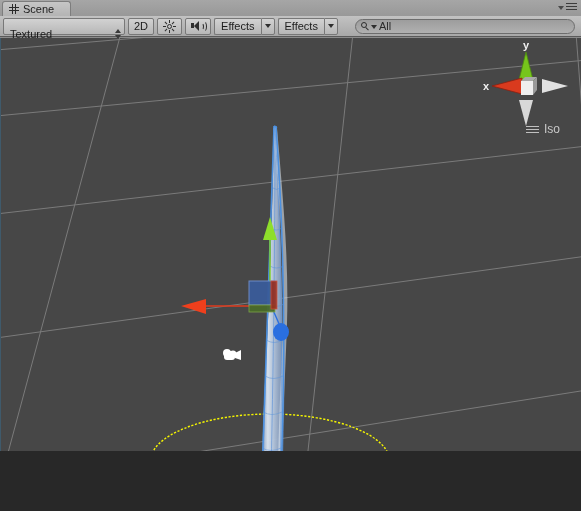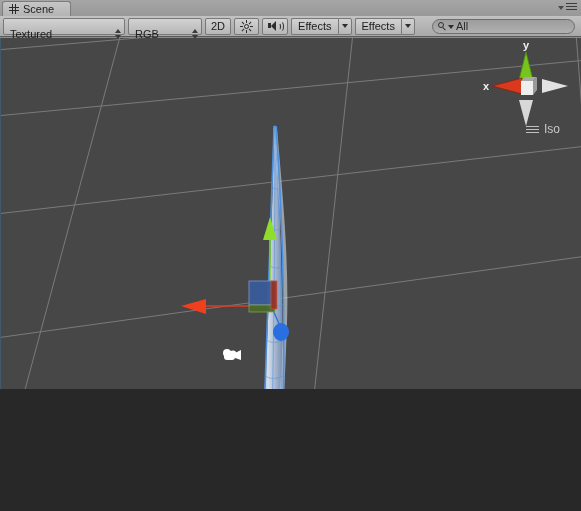--- a/index.html
+++ b/index.html
@@ -6,21 +6,21 @@
     margin: 0;
     padding: 0;
     background: #282828;
   }
   body {
     font-family: "Liberation Sans", sans-serif;
   }
   #app {
     position: relative;
     width: 581px;
-    height: 389px;
+    height: 451px;
     overflow: hidden;
     background: #8a8a8a;
     font-size: 11px;
     color: #1c1c1c;
     user-select: none;
   }
 
   
   .tabbar {
     position: absolute;
@@ -335,27 +335,20 @@
   <div class="toolbar">
 
     <div class="tb-dropdown w-shading">
       <span>Textured</span>
       <span class="updown">
         <i class="up"></i>
           <i class="dn"></i>
       </span>
     </div>
 
-    <div class="tb-dropdown w-rgb">
-      <span>RGB</span>
-      <span class="updown">
-        <i class="up"></i>
-          <i class="dn"></i>
-      </span>
-    </div>
 
     <div class="tb-btn">
       <span>2D</span>
     </div>
 
     <div class="tb-btn">
       <span class="sun-icon">
         <span class="core"></span>
         <span class="ray" style="transform:rotate(0deg)"></span>
         <span class="ray" style="transform:rotate(45deg)"></span>

